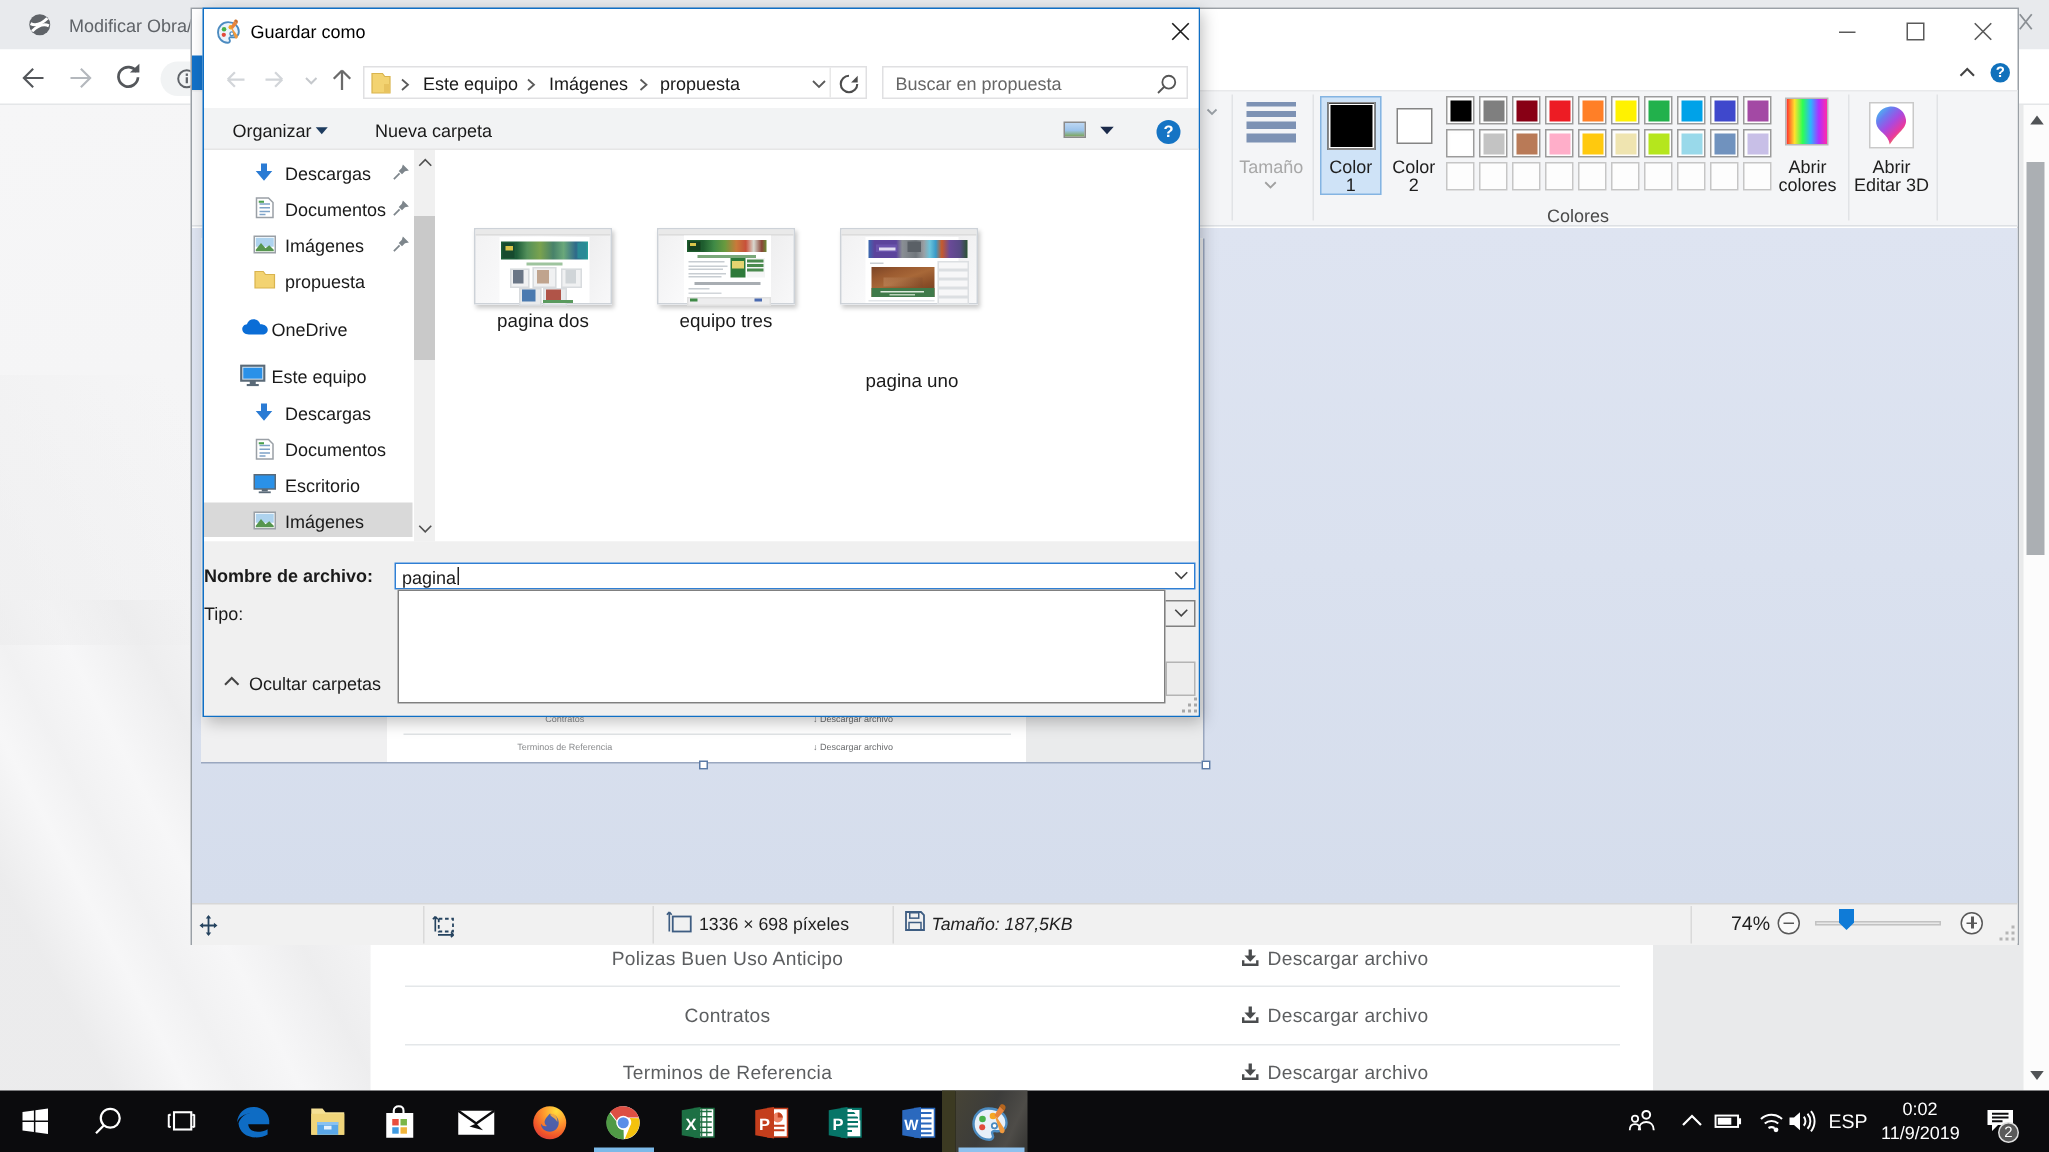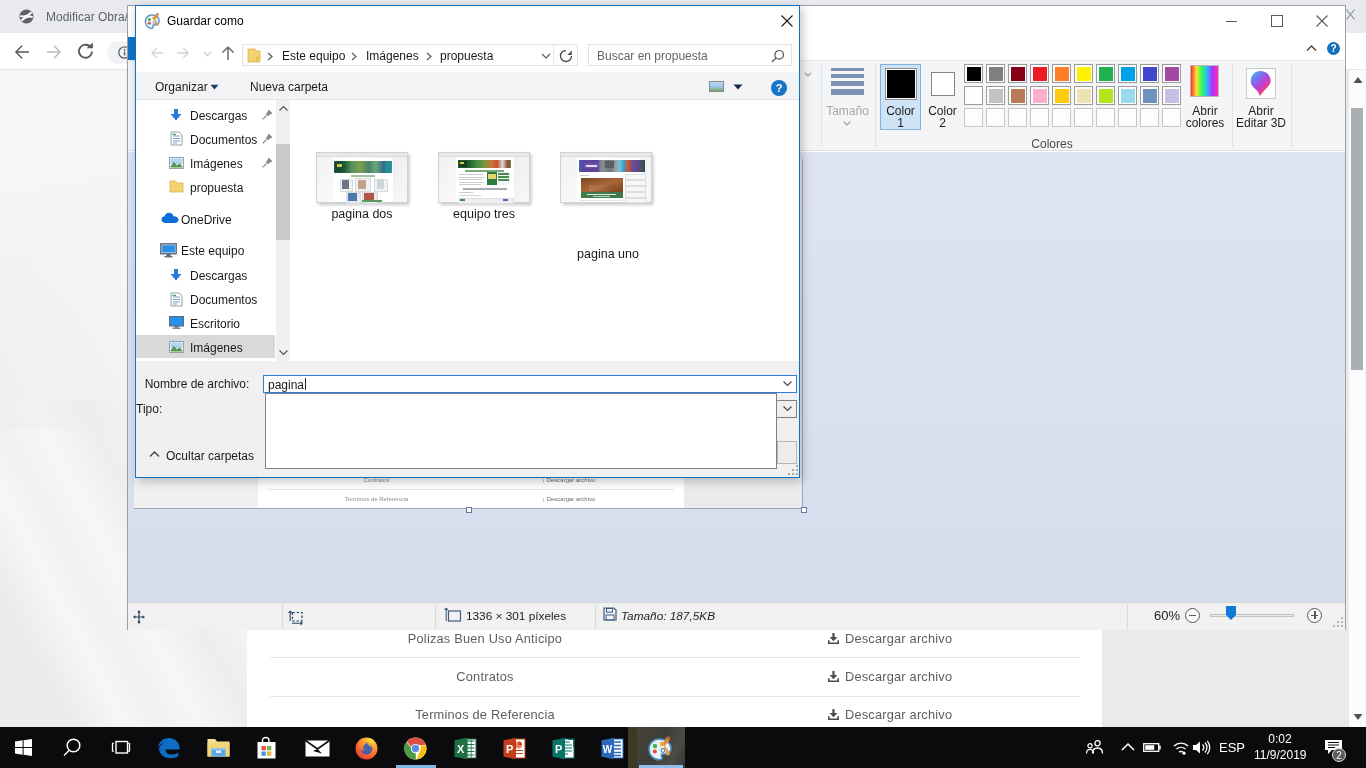--- a/index.html
+++ b/index.html
@@ -262,30 +262,30 @@
  <svg class="abs" style="left:289px;top:610px;" width="14" height="14" viewBox="0 0 14 14">
   <rect x="3.5" y="2.5" width="9.5" height="8.5" fill="none" stroke="#25435f" stroke-width="1.2" stroke-dasharray="2.4 1.8"></rect>
   <path d="M1.2 11 V1 M1.2 1 L-0.4 2.8 M1.2 1 L2.8 2.8" stroke="#25435f" stroke-width="1.1" fill="none"></path>
   <path d="M3 13.2 H13.4 M13.4 13.2 L11.6 11.6 M13.4 13.2 L11.6 14.8" stroke="#25435f" stroke-width="1.1" fill="none"></path>
  </svg>
 
  <svg class="abs" style="left:445px;top:607px;" width="16" height="15" viewBox="0 0 16 15">
   <rect x="3.5" y="4" width="12" height="10" fill="none" stroke="#3e5d82" stroke-width="1.2"></rect>
   <path d="M1.2 14 V1 M1.2 1 L-0.4 2.8 M1.2 1 L2.8 2.8" stroke="#3e5d82" stroke-width="1.1" fill="none"></path>
  </svg>
- <div class="txt" style="left:466px;top:609px;font-size:11.8px;color:#1e1e1e;">1336 × 301 píxeles</div>
+ <div class="txt" style="left:466px;top:609px;font-size:11.8px;color:#1e1e1e;">1336 × 698 píxeles</div>
 
  <svg class="abs" style="left:603px;top:607px;" width="14" height="14" viewBox="0 0 14 14">
   <path d="M1 1 H11 L13 3 V13 H1Z" fill="none" stroke="#3e5d82" stroke-width="1.2"></path>
   <rect x="3.5" y="1.5" width="6" height="3.6" fill="none" stroke="#3e5d82" stroke-width="1"></rect>
   <rect x="3" y="8" width="8" height="5" fill="none" stroke="#3e5d82" stroke-width="1"></rect>
  </svg>
  <div class="txt" style="left:621px;top:609px;font-size:11.8px;color:#1e1e1e;font-style:italic;">Tamaño: 187,5KB</div>
 
- <div class="txt" style="left:1154px;top:608px;font-size:13px;color:#1e1e1e;">60%</div>
+ <div class="txt" style="left:1154px;top:608px;font-size:13px;color:#1e1e1e;">74%</div>
  <div class="abs" style="left:1185px;top:608px;width:15px;height:15px;border:1.5px solid #585858;border-radius:50%;box-sizing:border-box;background:#fafafa;"></div>
  <div class="abs" style="left:1189px;top:614.5px;width:7px;height:1.5px;background:#585858;"></div>
  <div class="abs" style="left:1210px;top:614px;width:84px;height:3px;background:#e8e8e8;border:1px solid #c2c2c2;box-sizing:border-box;"></div>
  <div class="abs" style="left:1226px;top:606px;width:10px;height:14px;background:#0f7bd7;clip-path:polygon(0 0,100% 0,100% 65%,50% 100%,0 65%);"></div>
  <div class="abs" style="left:1307px;top:608px;width:15px;height:15px;border:1.5px solid #585858;border-radius:50%;box-sizing:border-box;background:#fafafa;"></div>
  <div class="abs" style="left:1311px;top:614.5px;width:7px;height:1.5px;background:#585858;"></div>
  <div class="abs" style="left:1314.2px;top:611px;width:1.5px;height:8px;background:#585858;"></div>
 
  <svg class="abs" style="left:1333px;top:617px;" width="11" height="11" viewBox="0 0 11 11">
   <g fill="#b5b5b5">
@@ -534,21 +534,21 @@
   <div class="abs" style="left:64px;top:27px;width:19px;height:4px;background:#f7f7f8;border:0.5px solid #dcdfe2;"></div>
   <div class="abs" style="left:64px;top:33px;width:19px;height:4px;background:#f7f7f8;border:0.5px solid #dcdfe2;"></div>
   <div class="abs" style="left:64px;top:39px;width:19px;height:4px;background:#f7f7f8;border:0.5px solid #dcdfe2;"></div>
   <div class="abs" style="left:64px;top:45px;width:19px;height:3px;background:#f7f7f8;border:0.5px solid #dcdfe2;"></div>
   <div class="abs" style="left:18px;top:46.5px;width:44px;height:1.5px;background:#e2e5e8;"></div>
  </div>
  <div class="txt" style="left:562px;top:207px;width:92px;text-align:center;font-size:12.5px;color:#1a1a1a;margin-top:40px;">pagina uno</div>
 </div>
 
 <div class="abs" style="left:136px;top:361px;width:663px;height:116px;background:#f0f0f0;"></div>
-<div class="txt" style="left:136px;top:377px;width:122px;text-align:center;font-size:12px;color:#1a1a1a;">Nombre de archivo:</div>
+<div class="txt" style="left:136px;top:377px;width:122px;text-align:left;font-size:12px;color:#1a1a1a;font-weight:bold;">Nombre de archivo:</div>
 <div class="abs" style="left:263px;top:375px;width:534px;height:18px;background:#fff;border:1px solid #2f7fd4;box-sizing:border-box;"></div>
 <div class="txt" style="left:268px;top:378px;font-size:12px;color:#1a1a1a;">pagina</div>
 <div class="abs" style="left:305px;top:378px;width:1px;height:12px;background:#222;"></div>
 <svg class="abs" style="left:783px;top:381px;" width="9" height="6" viewBox="0 0 9 6">
         <path d="M0.5 0.5 L4.5 4.5 L8.5 0.5" stroke="#444" stroke-width="1.1" fill="none"></path>
       </svg>
 <div class="txt" style="left:136px;top:402px;width:120px;text-align:left;font-size:12px;color:#1a1a1a;">Tipo:</div>
 
 <div class="abs" style="left:776px;top:400px;width:21px;height:18px;background:#f0f0f0;border:1px solid #808080;box-sizing:border-box;"></div>
 <svg class="abs" style="left:783px;top:406px;" width="9" height="6" viewBox="0 0 9 6">

